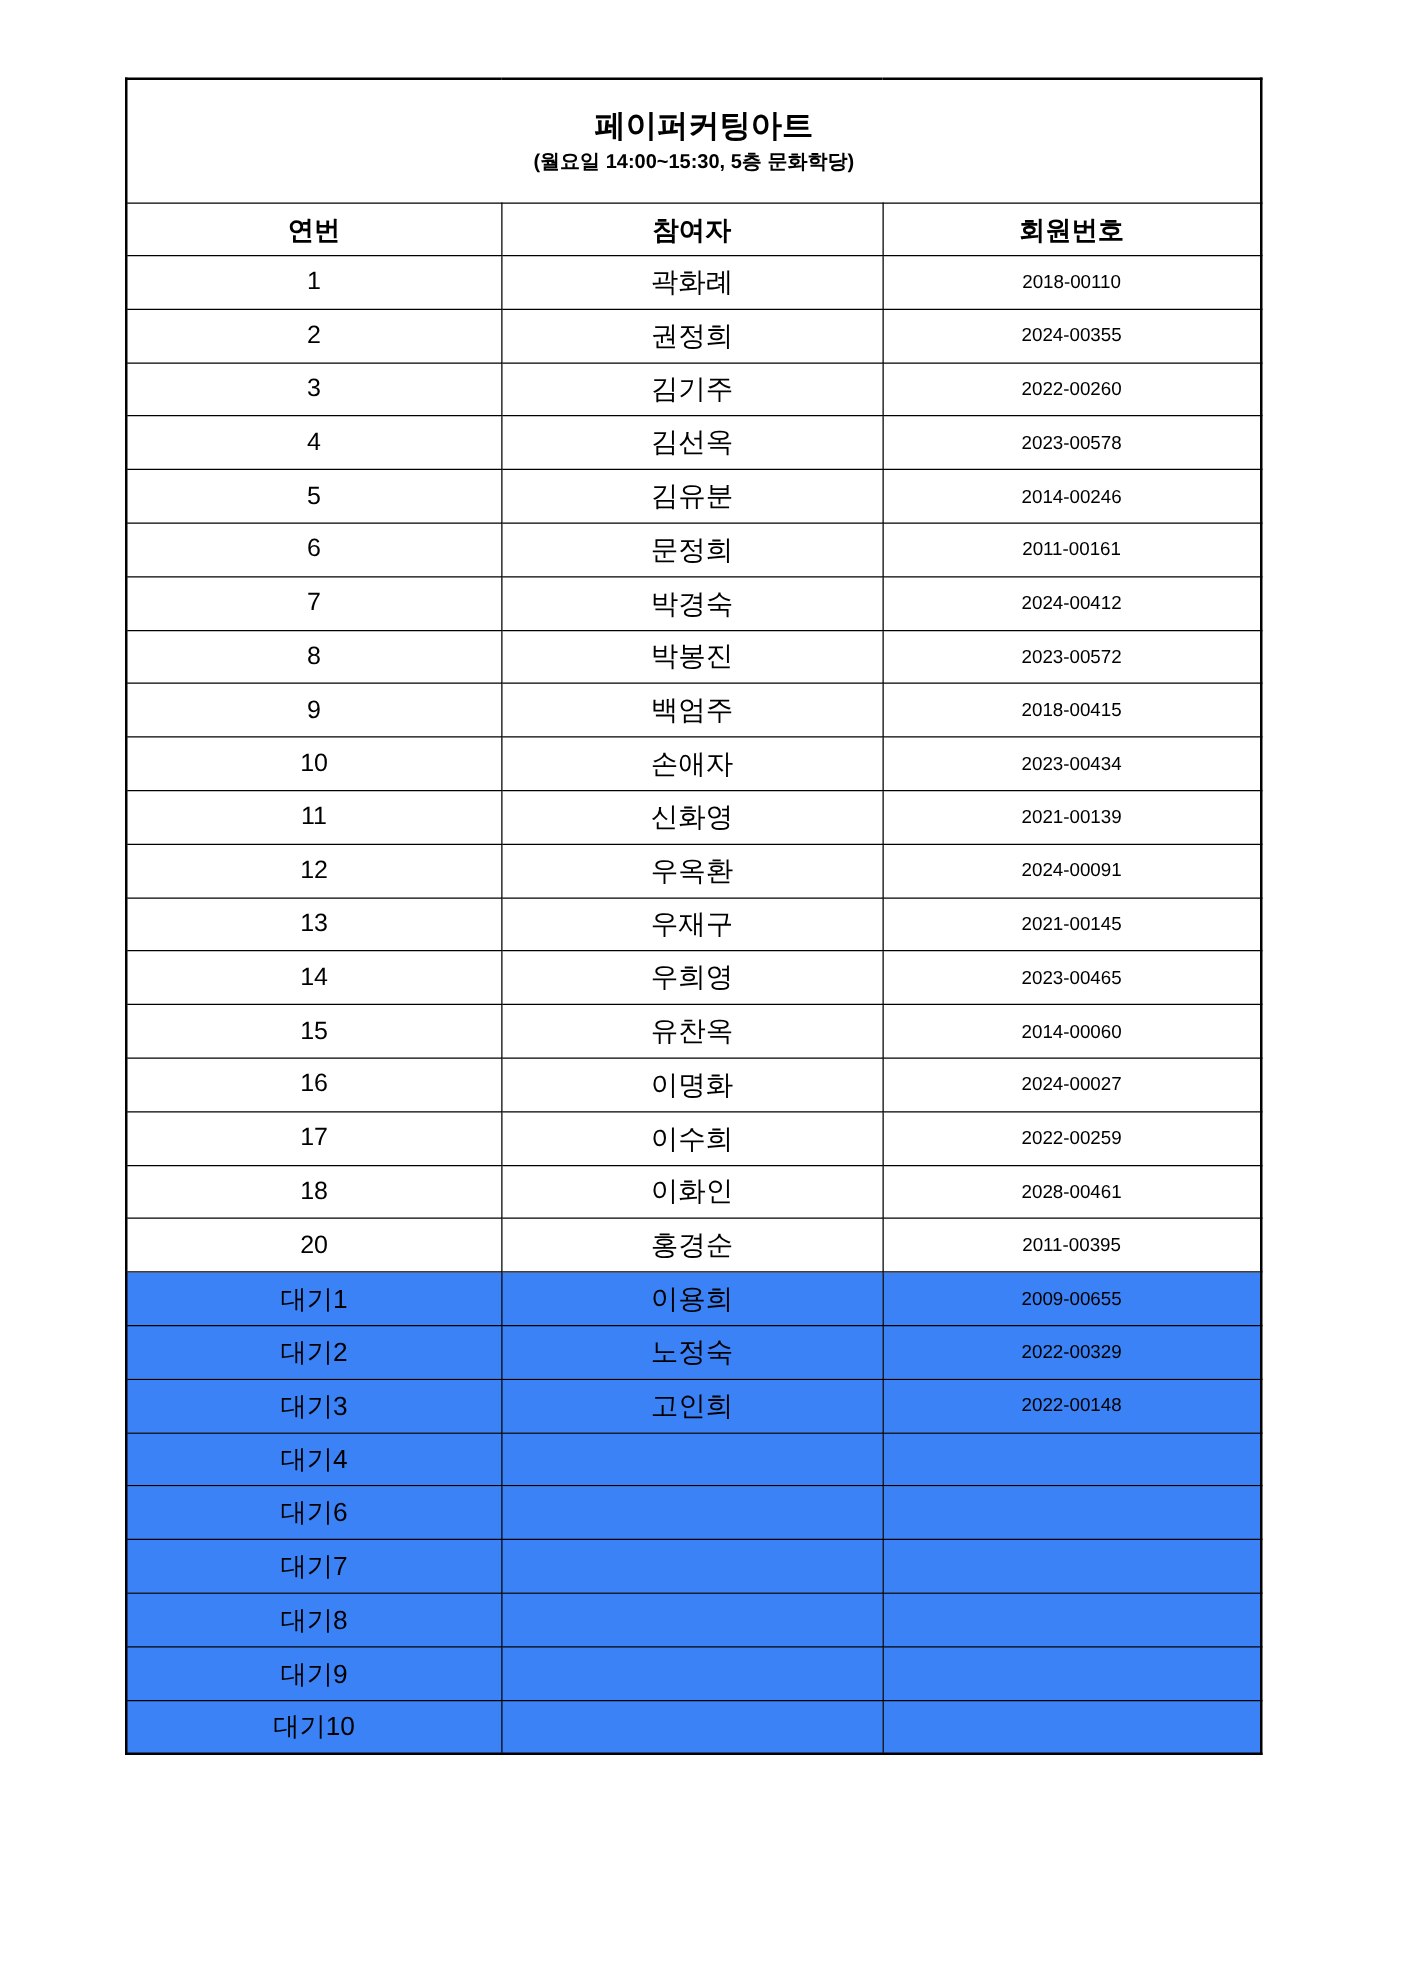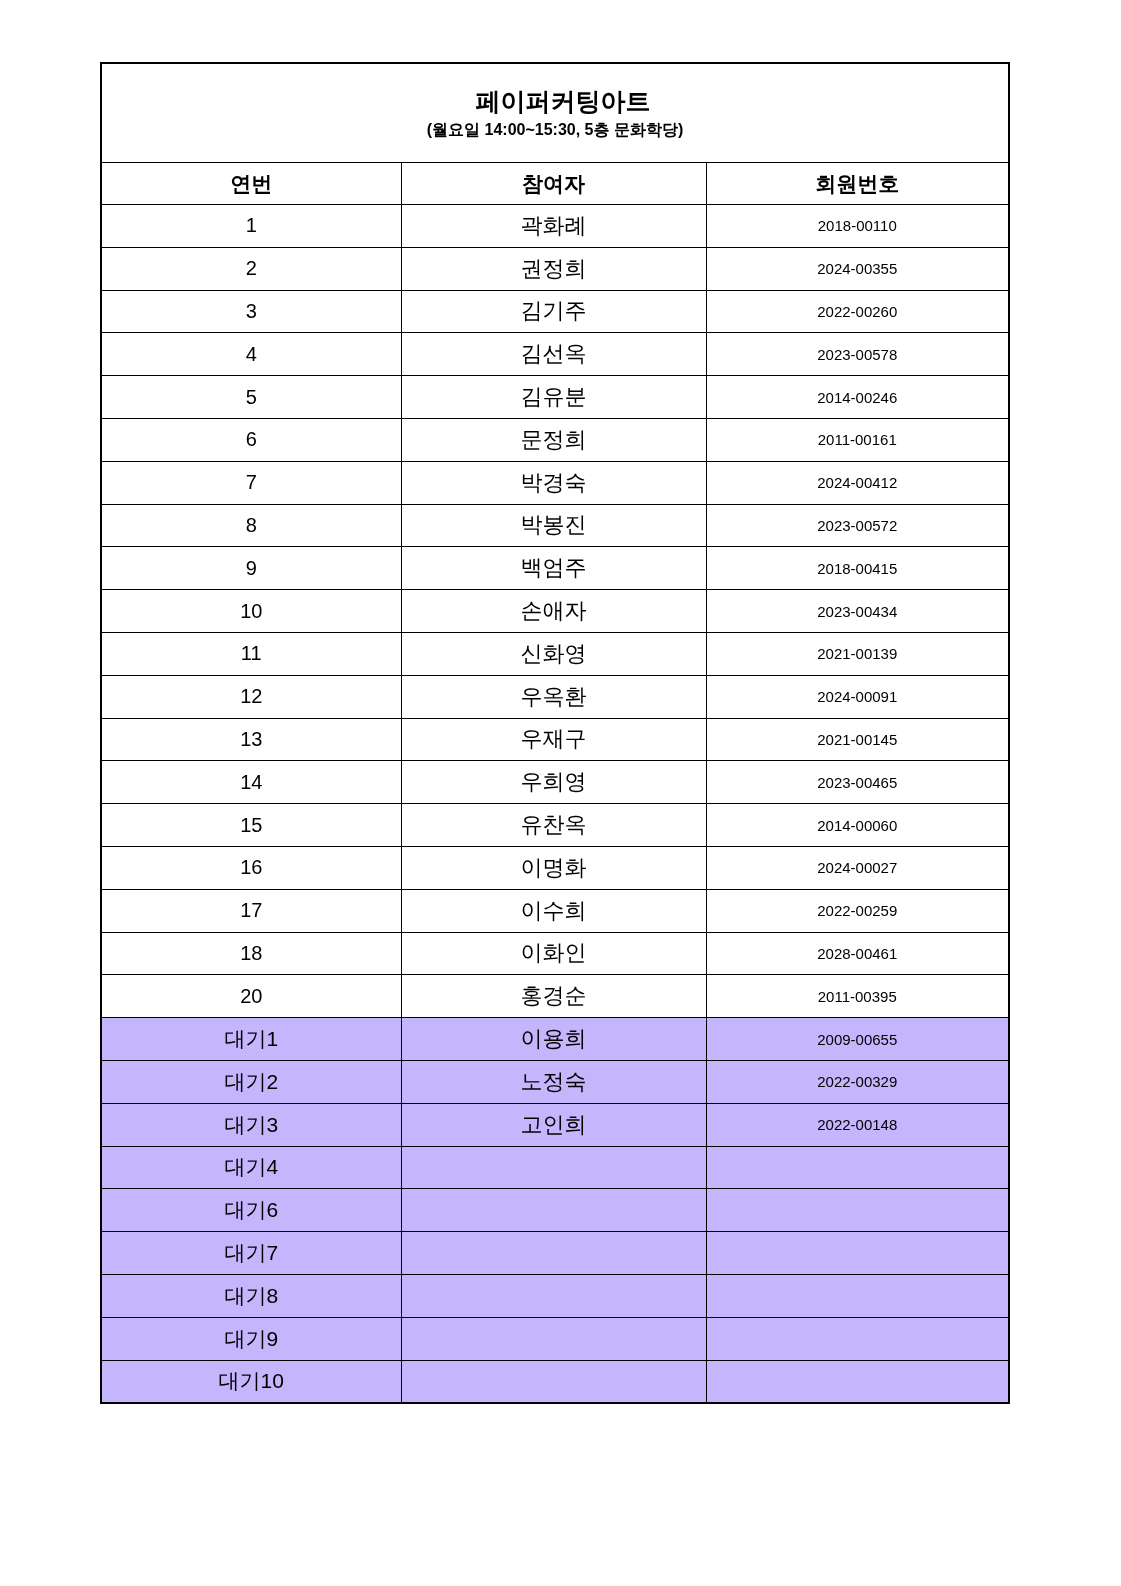--- a/index.html
+++ b/index.html
@@ -64,21 +64,21 @@
   tbody tr { height: 41.8px; }
   tbody td {
     font-size: 21px;
     font-weight: normal;
     height: 41.8px;
   }
   td.num { font-size: 20px; }
   td.name { font-size: 22px; margin-top: 33px; }
   td.mid { font-size: 15px; letter-spacing: 0px; margin-left: 37px; }
   tr.wait td {
-    background: #c4b5fd;
+    background: #3b82f6;
   }
   tr.wait td.num { font-size: 21px; }
   tr.empty td { height: 41.8px; }
 </style>
 </head>
 <body>
 
 <div class="page">
   <table class="roster">
     <colgroup>

